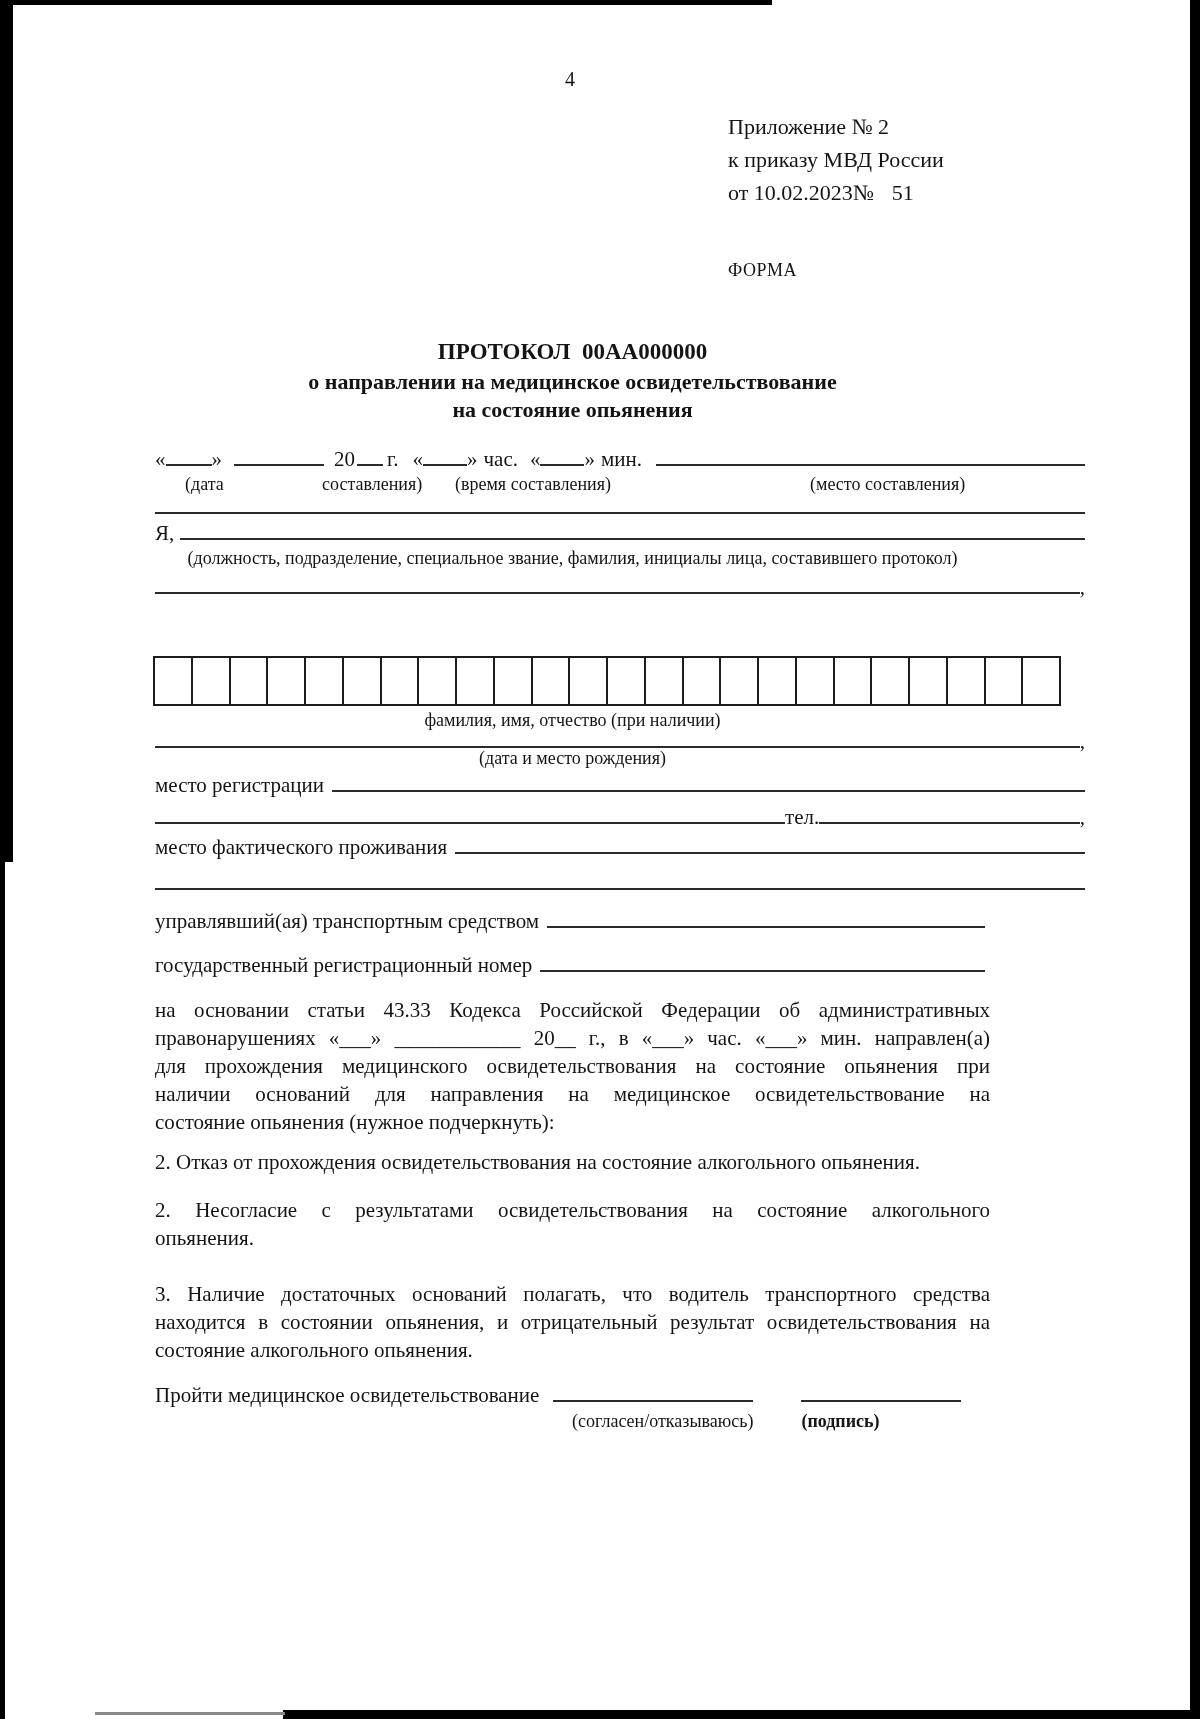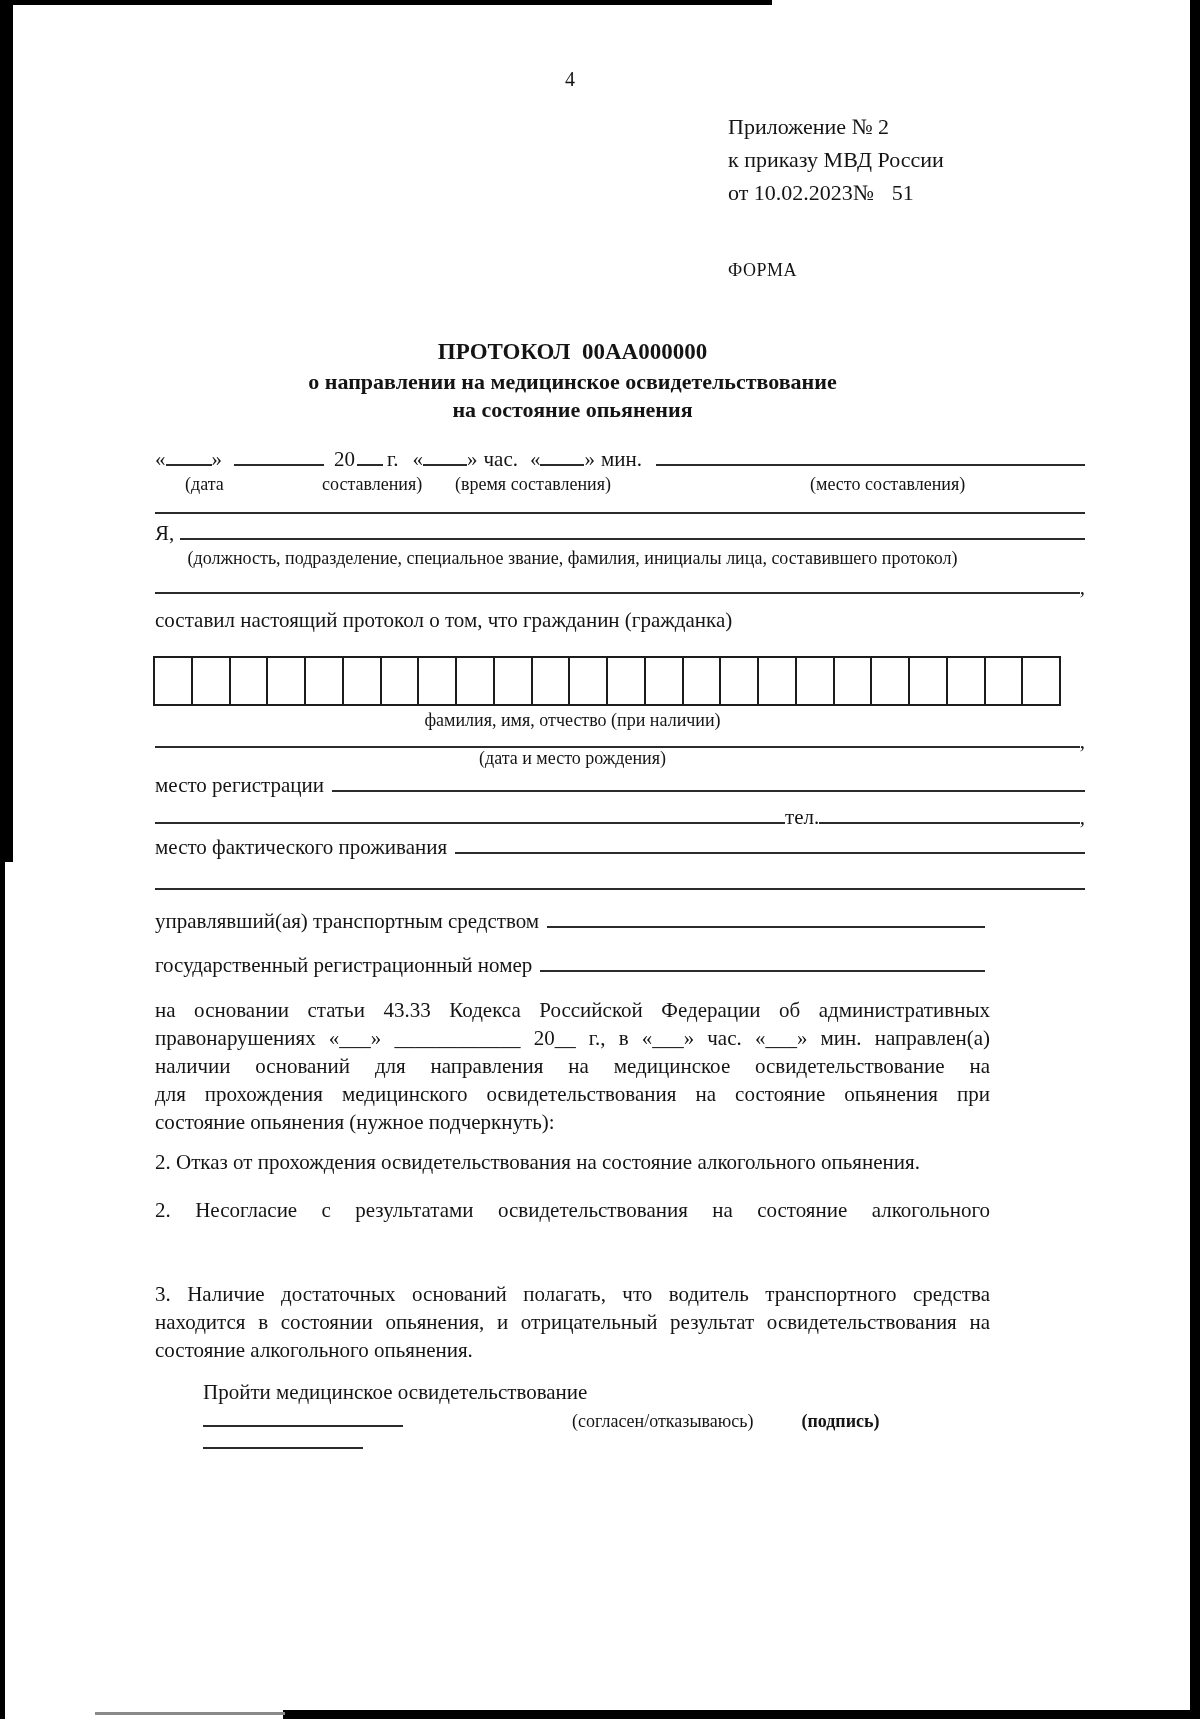--- a/index.html
+++ b/index.html
@@ -110,23 +110,20 @@
     <span>Я,</span>
     <span class="blank fill ml6"></span>
   </div>
   <div class="cap cap-center" style="top:548px;">(должность, подразделение, специальное звание, фамилия, инициалы лица, составившего протокол)</div>
 
   <div class="row w930" style="top:572px;">
     <span class="blank fill"></span>
     <span>,</span>
   </div>
 
-  <div class="row w930" style="top:608px;">
-    <span>составил настоящий протокол о том, что гражданин (гражданка)</span>
-  </div>
 
   <div class="fio-grid">
       <div class="cell"></div>
       <div class="cell"></div>
       <div class="cell"></div>
       <div class="cell"></div>
       <div class="cell"></div>
       <div class="cell"></div>
       <div class="cell"></div>
       <div class="cell"></div>
@@ -180,38 +177,39 @@
   </div>
 
   <div class="row w830" style="top:950px;">
     <span>государственный регистрационный номер</span>
     <span class="blank fill ml8"></span>
   </div>
 
   <div class="para" style="top:996px;">
       <div class="para-line">на основании статьи 43.33 Кодекса Российской Федерации об административных</div>
       <div class="para-line">правонарушениях «___» ____________ 20__ г., в «___» час. «___» мин. направлен(а)</div>
+      <div class="para-line">для прохождения медицинского освидетельствования на состояние опьянения при</div>
       <div class="para-line">наличии оснований для направления на медицинское освидетельствование на</div>
-      <div class="para-line">для прохождения медицинского освидетельствования на состояние опьянения при</div>
       <div class="para-line para-last">состояние опьянения (нужное подчеркнуть):</div>
     </div>
 
   <div class="para" style="top:1148px;">
       <div class="para-line para-last">2. Отказ от прохождения освидетельствования на состояние алкогольного опьянения.</div>
     </div>
   <div class="para" style="top:1196px;">
       <div class="para-line">2. Несогласие с результатами освидетельствования на состояние алкогольного</div>
+      <div class="para-line para-last">опьянения.</div>
     </div>
   <div class="para" style="top:1280px;">
       <div class="para-line">3. Наличие достаточных оснований полагать, что водитель транспортного средства</div>
       <div class="para-line">находится в состоянии опьянения, и отрицательный результат освидетельствования на</div>
       <div class="para-line para-last">состояние алкогольного опьянения.</div>
     </div>
 
-  <div class="row w930" style="top:1380px;flex-direction:column;">
+  <div class="row w930" style="top:1380px;">
     <span>Пройти медицинское освидетельствование</span>
     <span class="blank b200 ml14"></span>
     <span class="blank b160 ml48"></span>
   </div>
   <div class="rowN-cap">
     <span class="ghost">Пройти медицинское освидетельствование</span>
     <span class="capc1">(согласен/отказываюсь)</span>
     <span class="capc2">(подпись)</span>
   </div>
 

